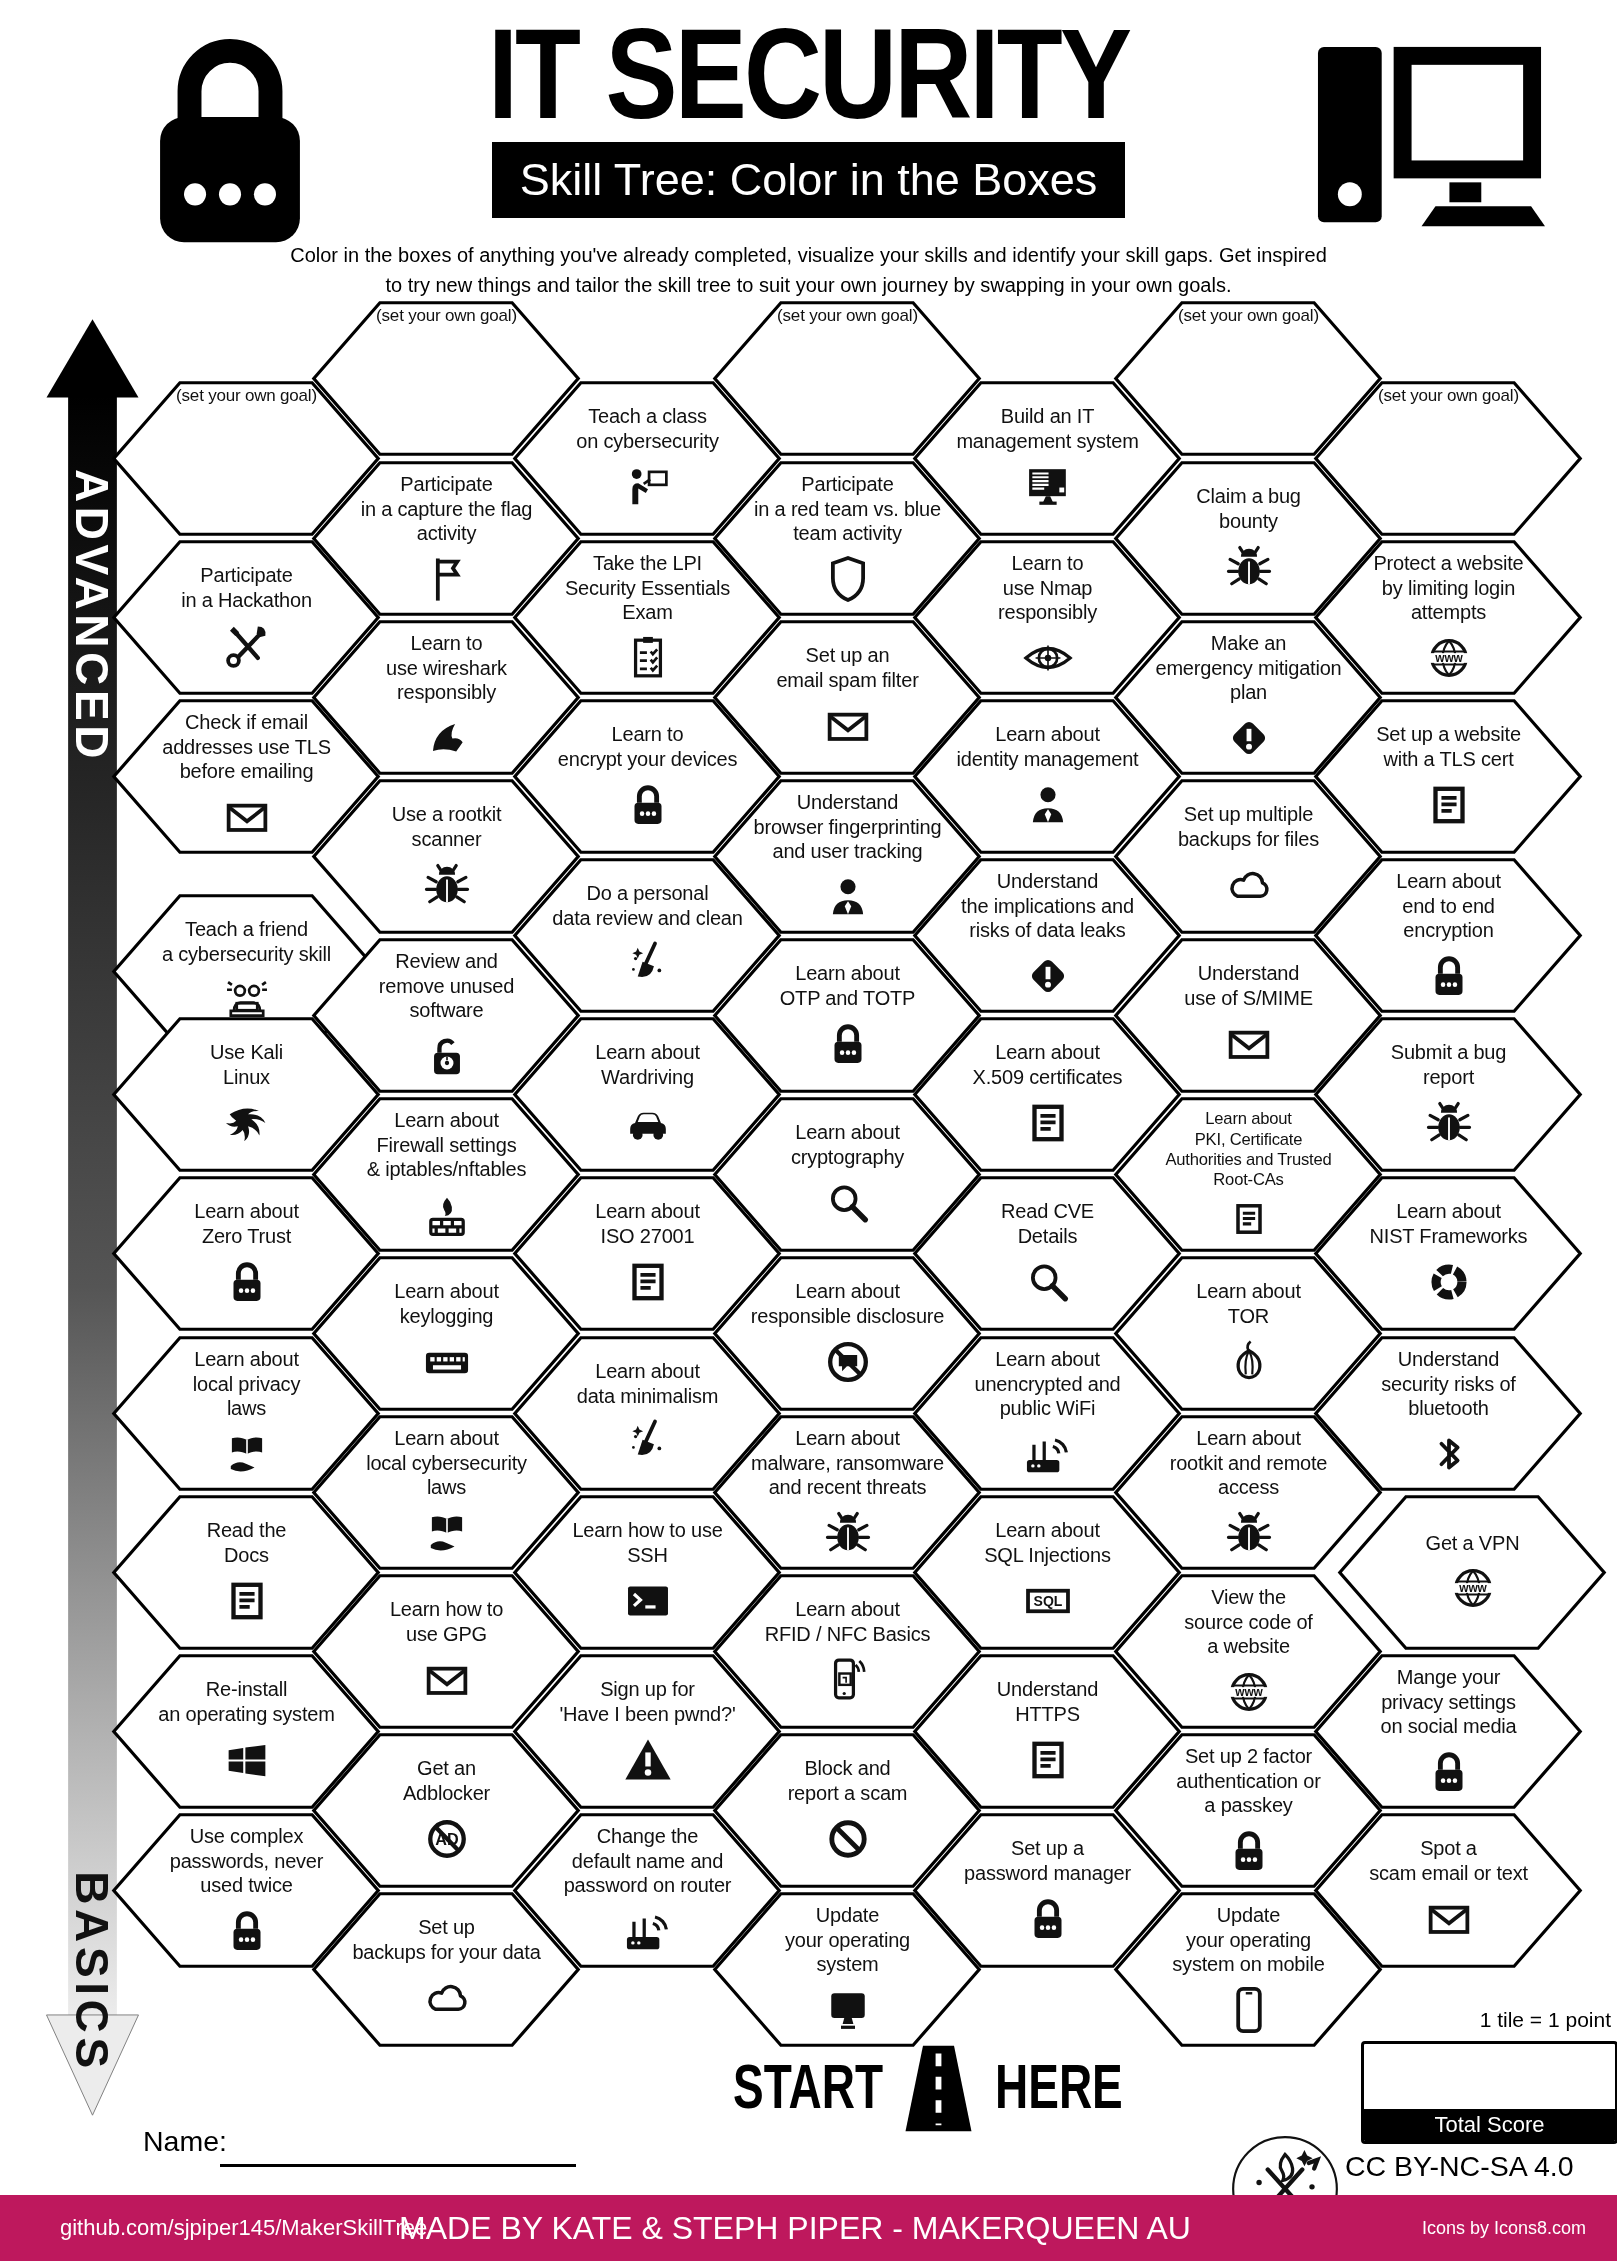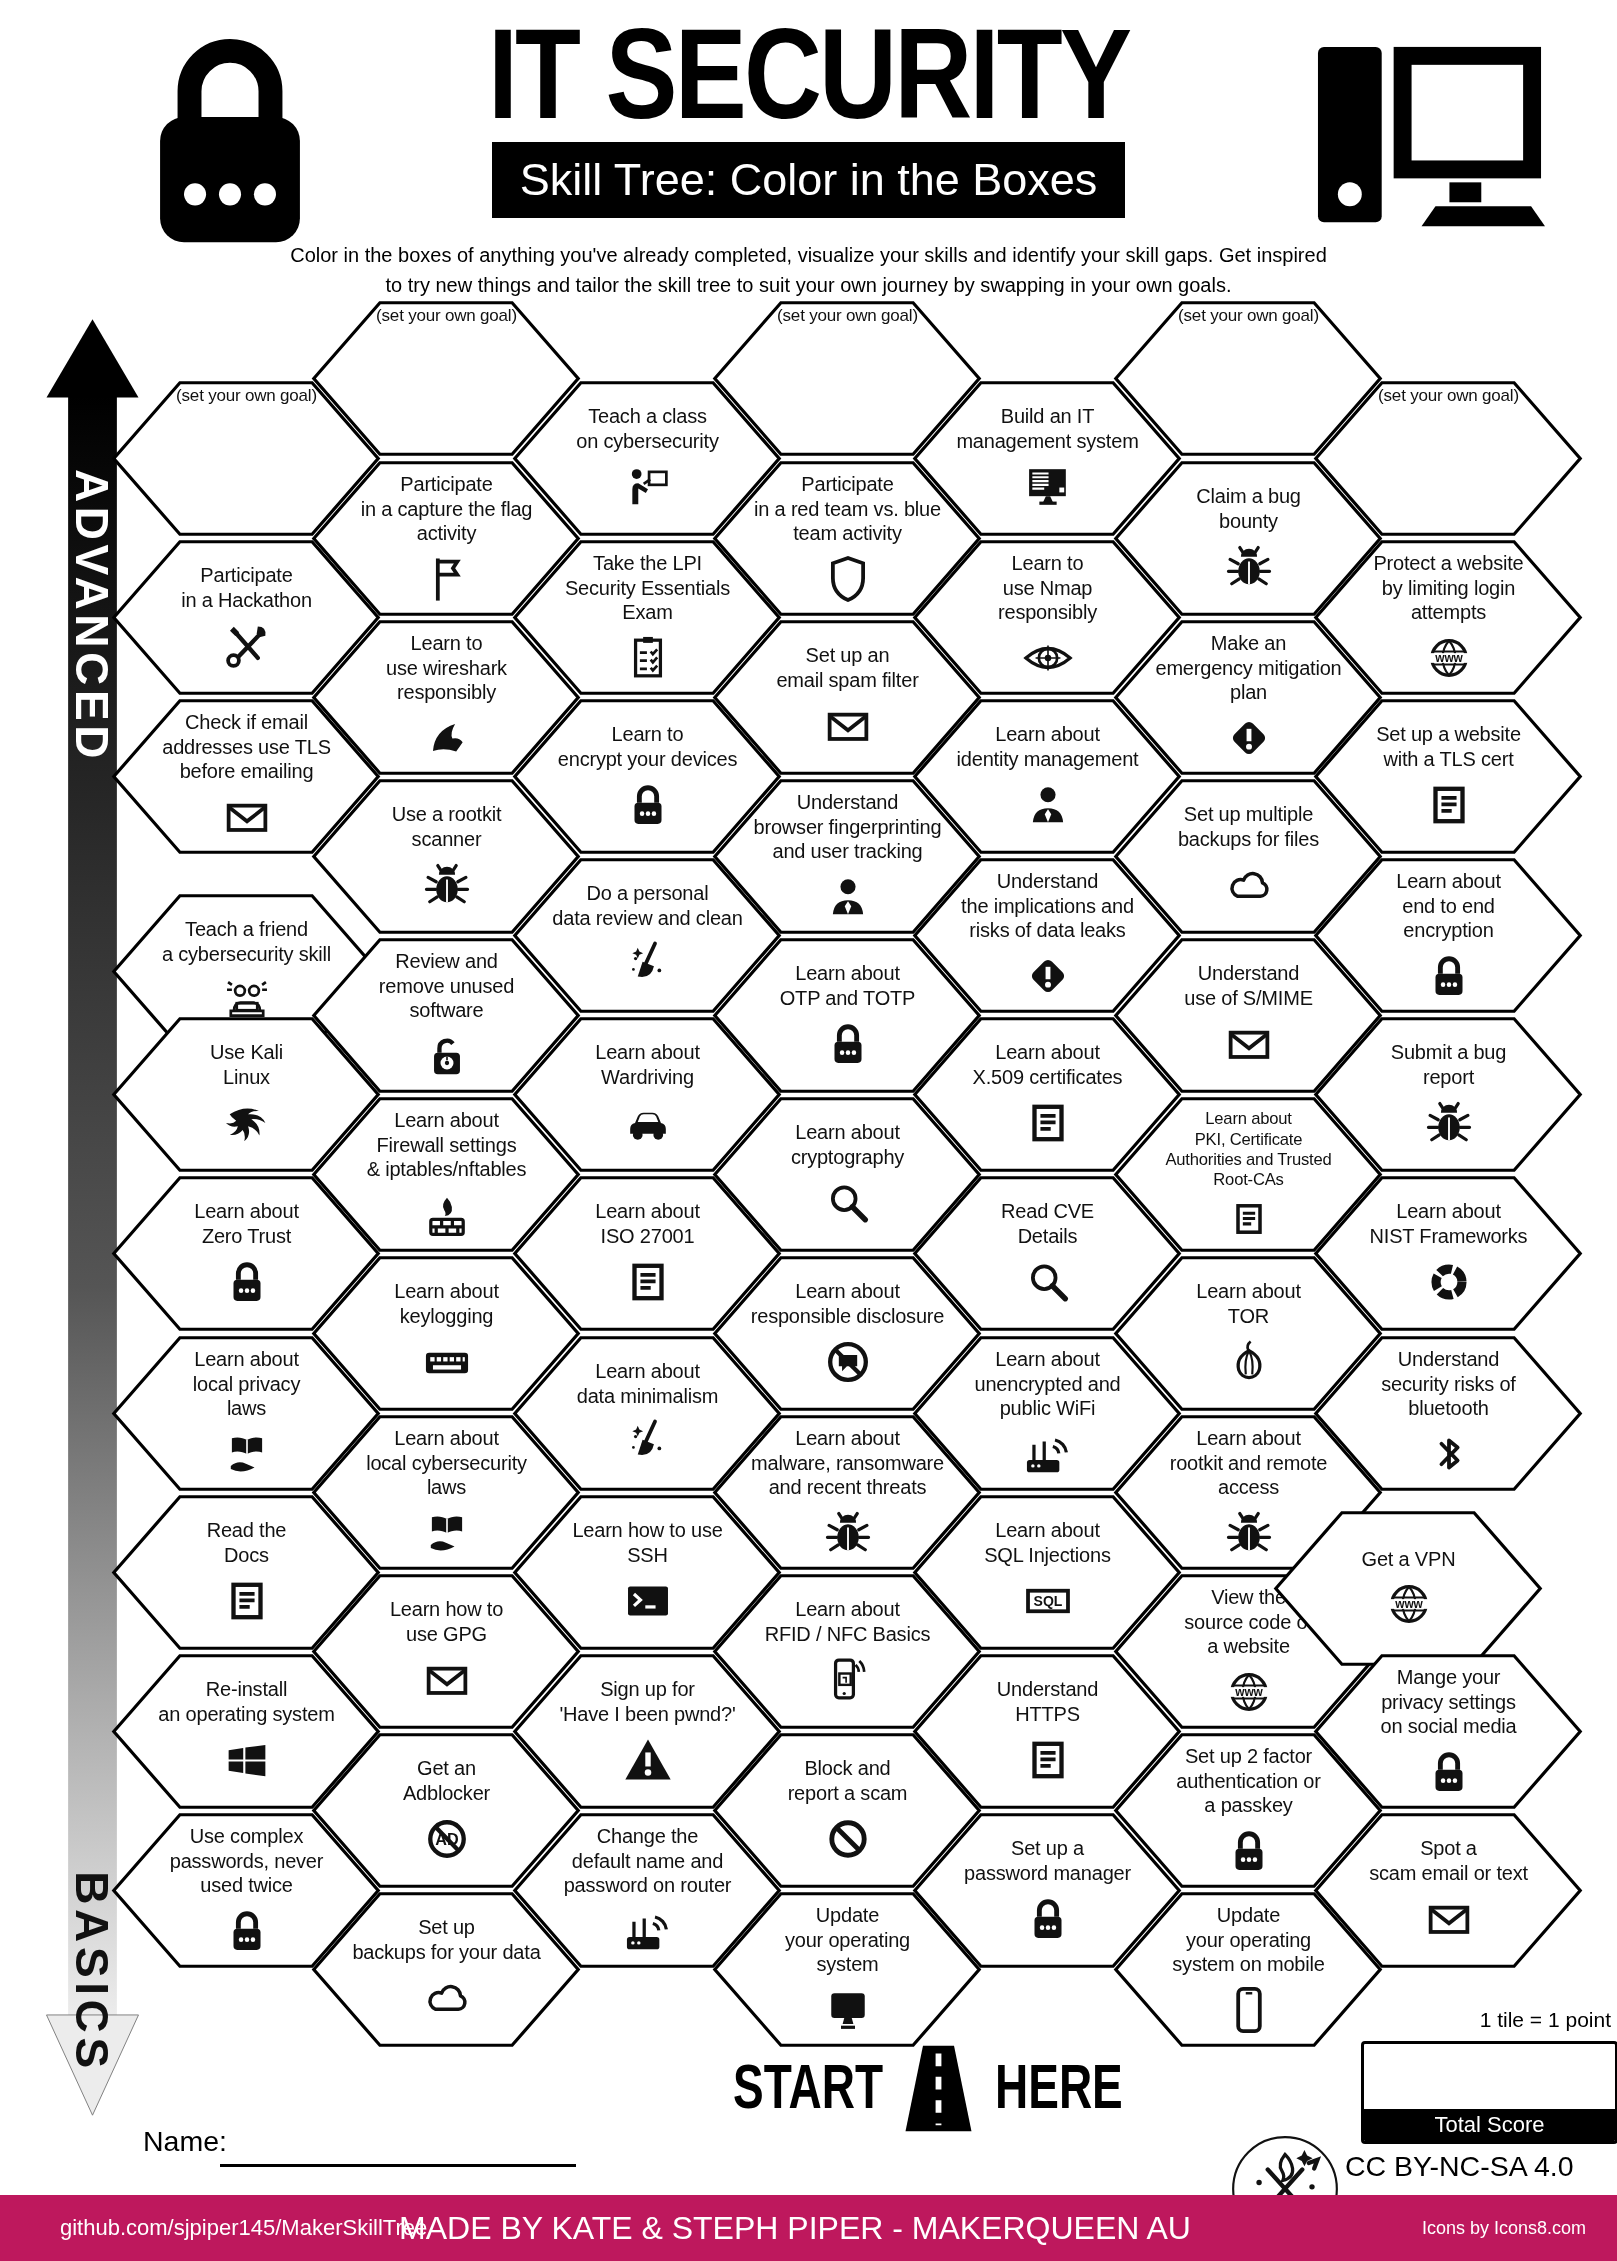--- a/index.html
+++ b/index.html
@@ -1268,21 +1268,21 @@
           <div class="tlabel">Understand
 security risks of
 bluetooth</div>
           <div class="ticon">
             <svg viewBox="0 0 100 100">
               <path d="M36 31 L66 62 L50 75 V25 L66 38 L36 69" stroke="#111" fill="none" stroke-width="7" stroke-linejoin="round" stroke-linecap="round"></path>
             </svg>
           </div>
         </div>
       </div>
-      <div class="tile" style="left: 1276px; top: 1497px; margin-top: 16px;">
+      <div class="tile" style="left: 1340px; top: 1497px;">
         <svg class="hex" width="270" height="157" viewBox="-6 -6 588 342">
           <polygon points="0,165 144,0 432,0 576,165 432,330 144,330"></polygon>
         </svg>
         <div class="tcontent">
           <div class="tlabel">Get a VPN</div>
           <div class="ticon">
             <svg viewBox="0 0 100 100">
               <circle cx="50" cy="50" r="32" stroke="#111" fill="none" stroke-width="6"></circle>
               <path d="M50 18 a40 45 0 0 1 0 64 M50 18 a40 45 0 0 0 0 64 M21 38 h58 M21 62 h58" stroke="#111" fill="none" stroke-width="4"></path>
               <rect x="10" y="41" width="80" height="18" fill="#fff"></rect>

